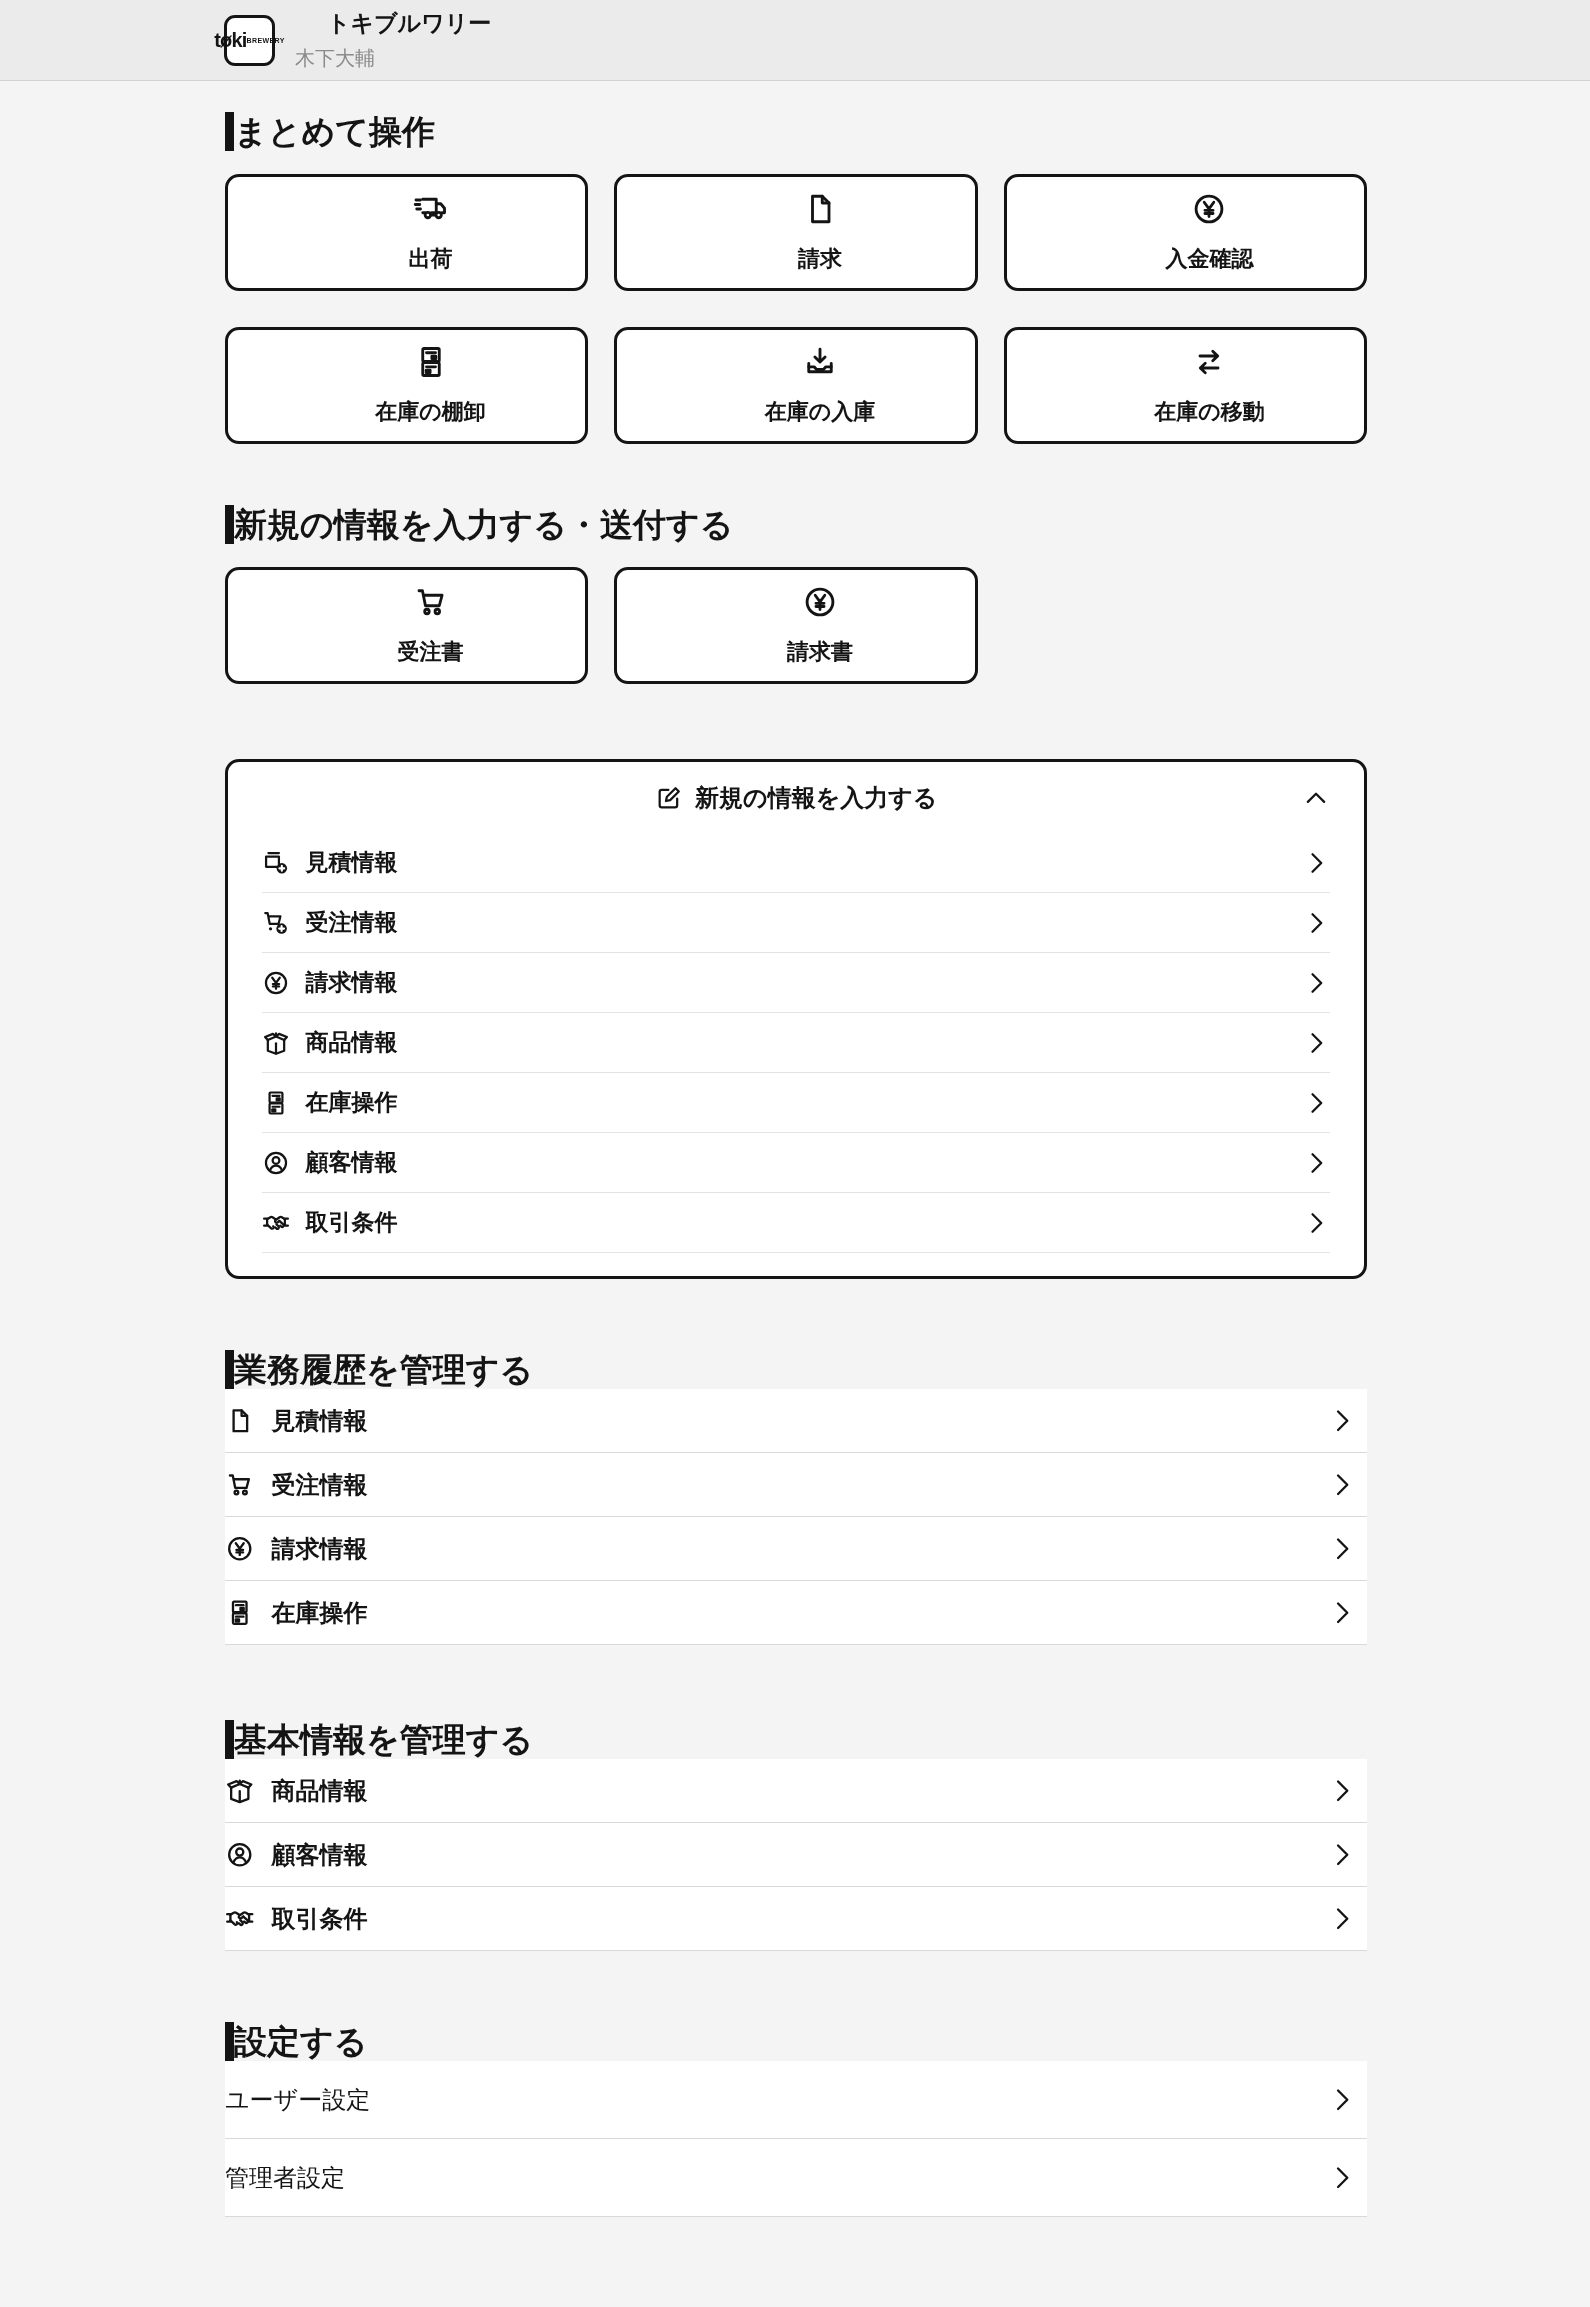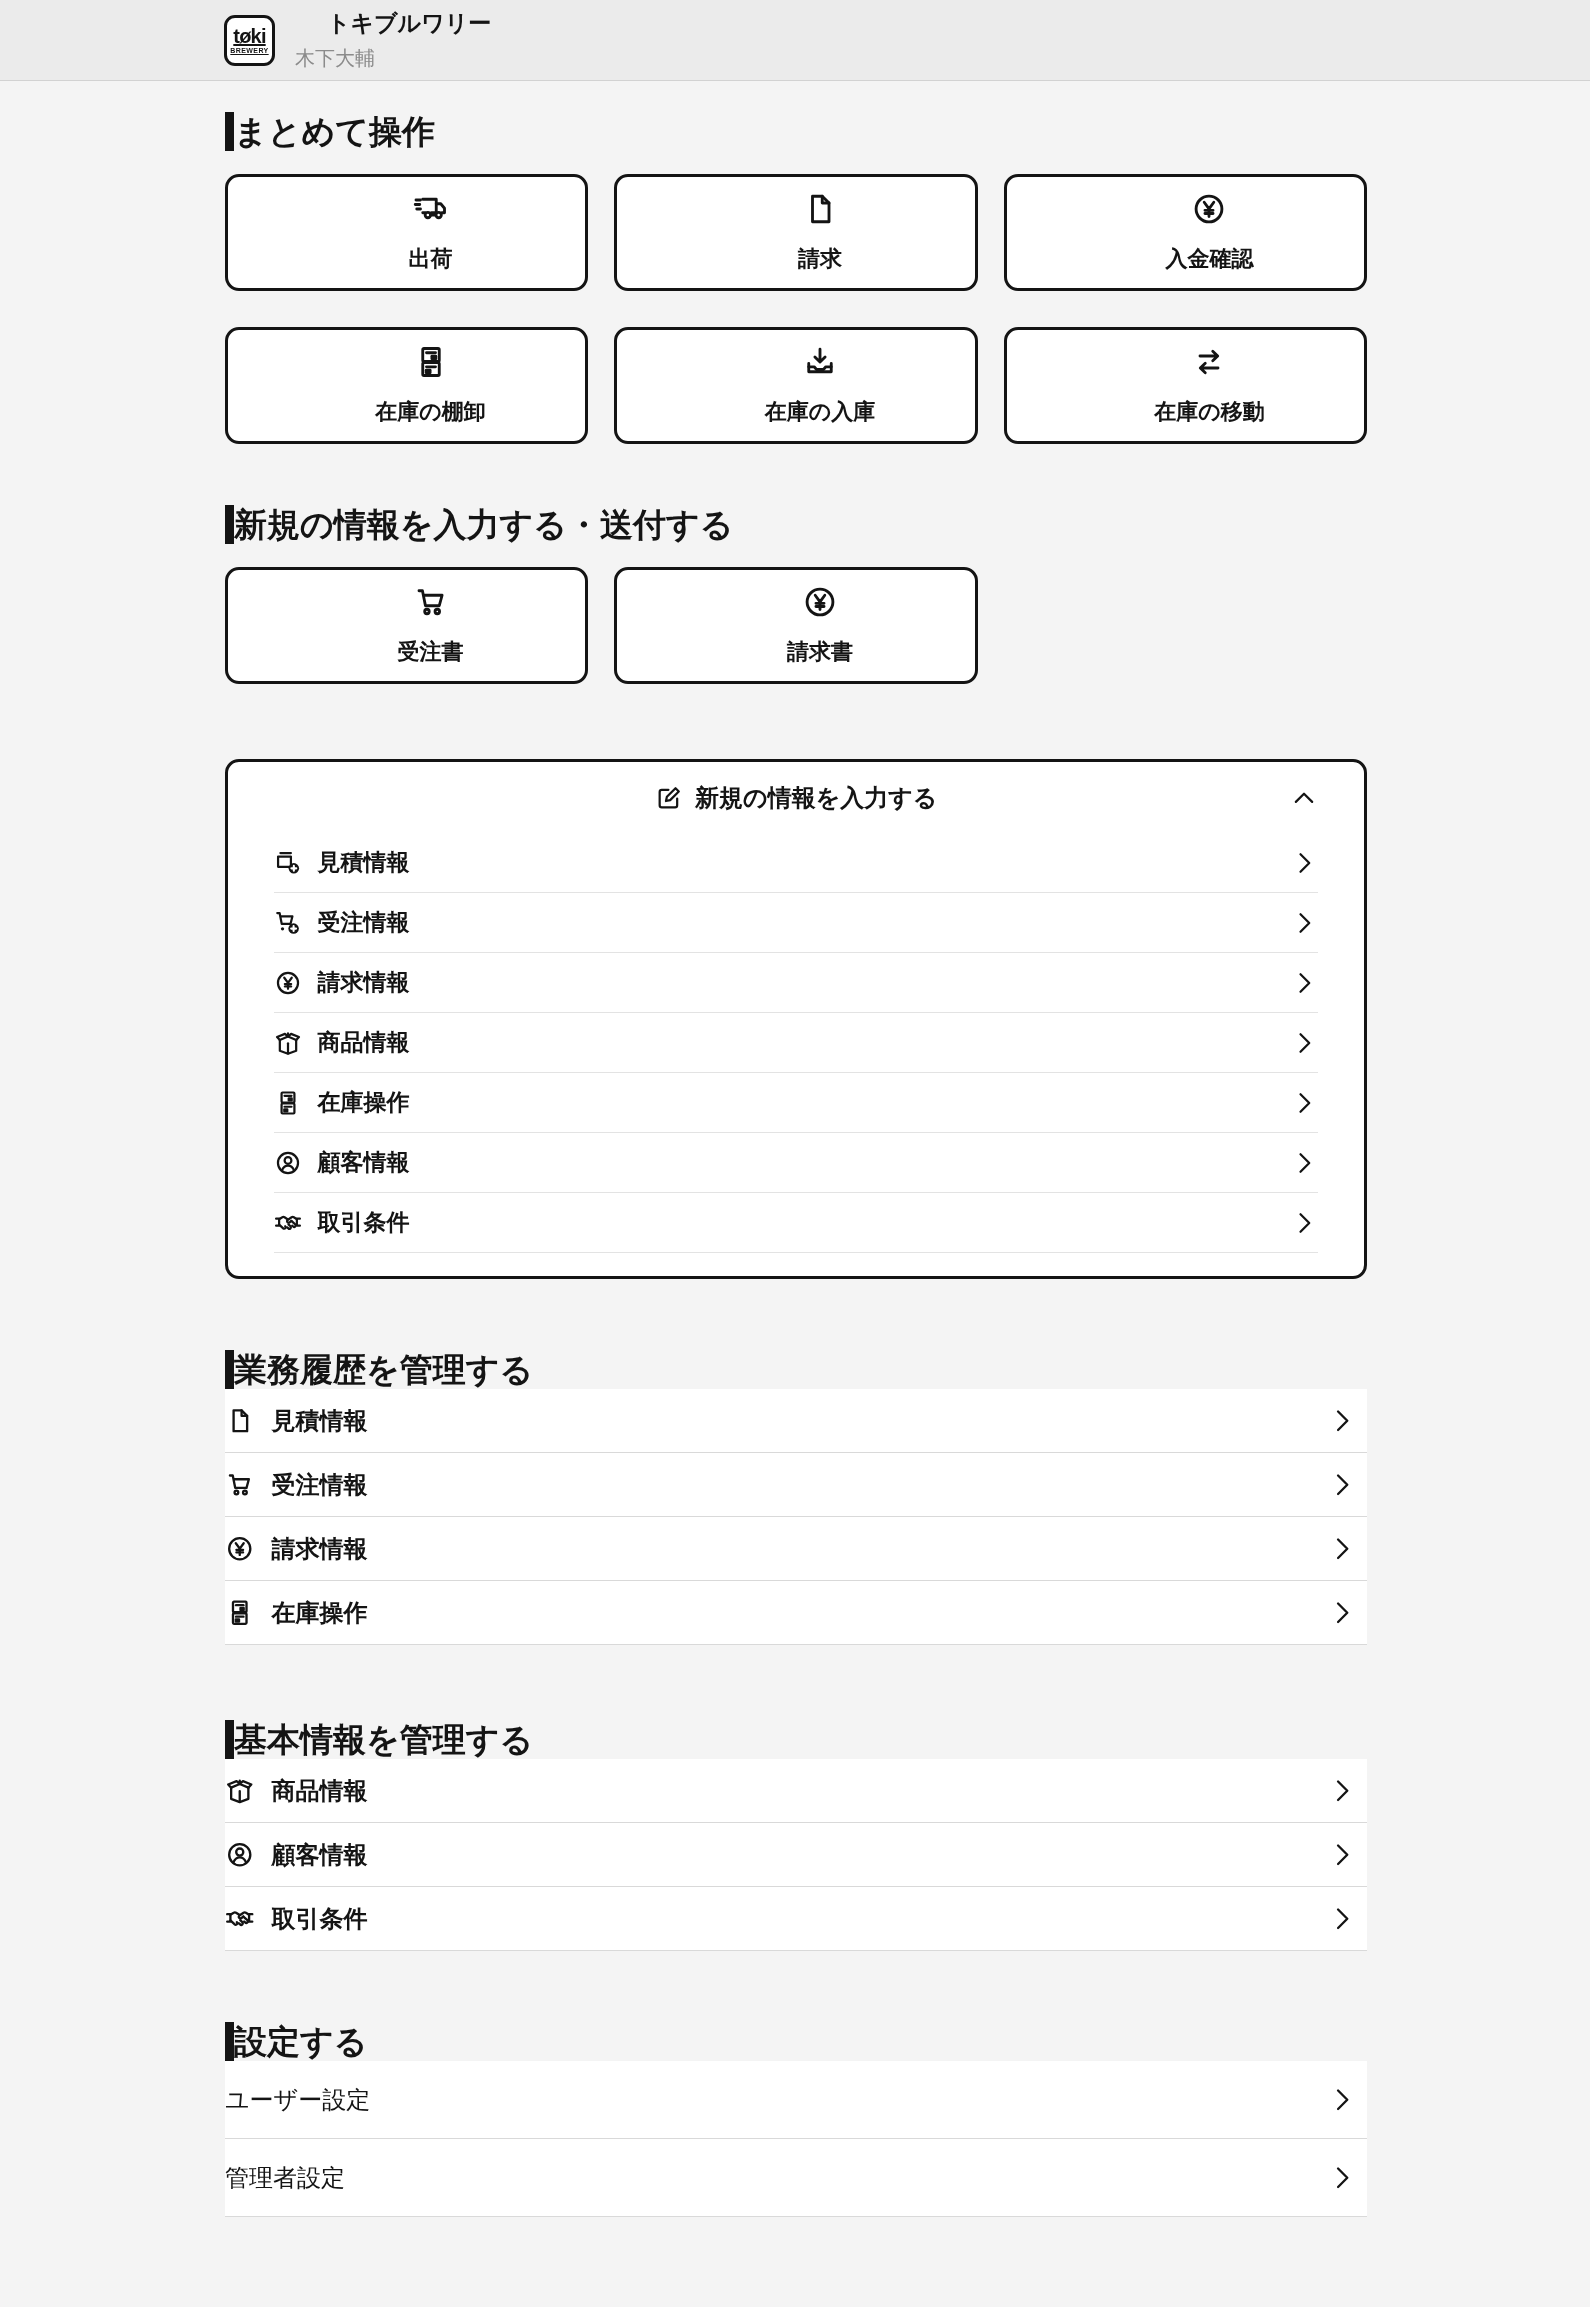--- a/index.html
+++ b/index.html
@@ -13,22 +13,22 @@
   }
   svg.ic { display:block; stroke:#141414; fill:none; stroke-width:1.9; stroke-linecap:round; stroke-linejoin:round; }
 
   
   .app-header {
     height:81px; background:#ebebeb; border-bottom:1.6px solid #d2d2d2;
     display:flex; align-items:center; padding-left:224px; gap:20px;
   }
   .logo-tile {
     width:51px; height:51px; background:#ffffff; border:3.1px solid #141414;
-    border-radius:11px; display:flex; flex-direction:column;
-    align-items:center; justify-content:center; line-height:1;text-decoration:underline;
+    border-radius:11px; display:flex; flex-direction:row;
+    align-items:center; justify-content:center; line-height:1;
   }
   .logo-top { font-weight:bold; font-size:20px; letter-spacing:-0.8px; }
   .logo-bottom { font-weight:bold; font-size:7px; letter-spacing:0.4px; margin-top:1.6px; }
   .h-title { font-size:23px; font-weight:bold;margin-left:32px; }
   .h-sub { font-size:20px; color:#8b8b8b; margin-top:5.4px; }
 
   
   .container { width:1142px; margin-left:225px; }
   .sec-h {
     font-size:33px; font-weight:bold; line-height:39px;
@@ -45,21 +45,21 @@
     height:117px; background:#ffffff; border:3.1px solid #141414; border-radius:14px;
     display:flex; flex-direction:column; align-items:center; justify-content:center;
     gap:17px; cursor:pointer;padding-left:48px;
   }
   .big-btn .ic { width:36px; height:36px; }
   .btn-label { font-size:22px; font-weight:bold; }
 
   
   .panel {
     margin-top:75px; background:#ffffff; border:3.1px solid #141414;
-    border-radius:14px; padding:0 46px 23px;
+    border-radius:14px; padding:0 34px 23px;
   }
   .panel-head {
     position:relative; height:71px; display:flex; align-items:center;
     justify-content:center; gap:12.4px; font-size:24px; font-weight:bold;
   }
   .panel-head .ic { width:28px; height:28px; }
   .panel-chev { position:absolute; right:0; top:50%; transform:translateY(-50%);
     width:26.4px; height:26.4px; stroke-width:2.2; cursor:pointer; }
   .prow {
     height:60px; display:flex; align-items:center; gap:15.5px;

